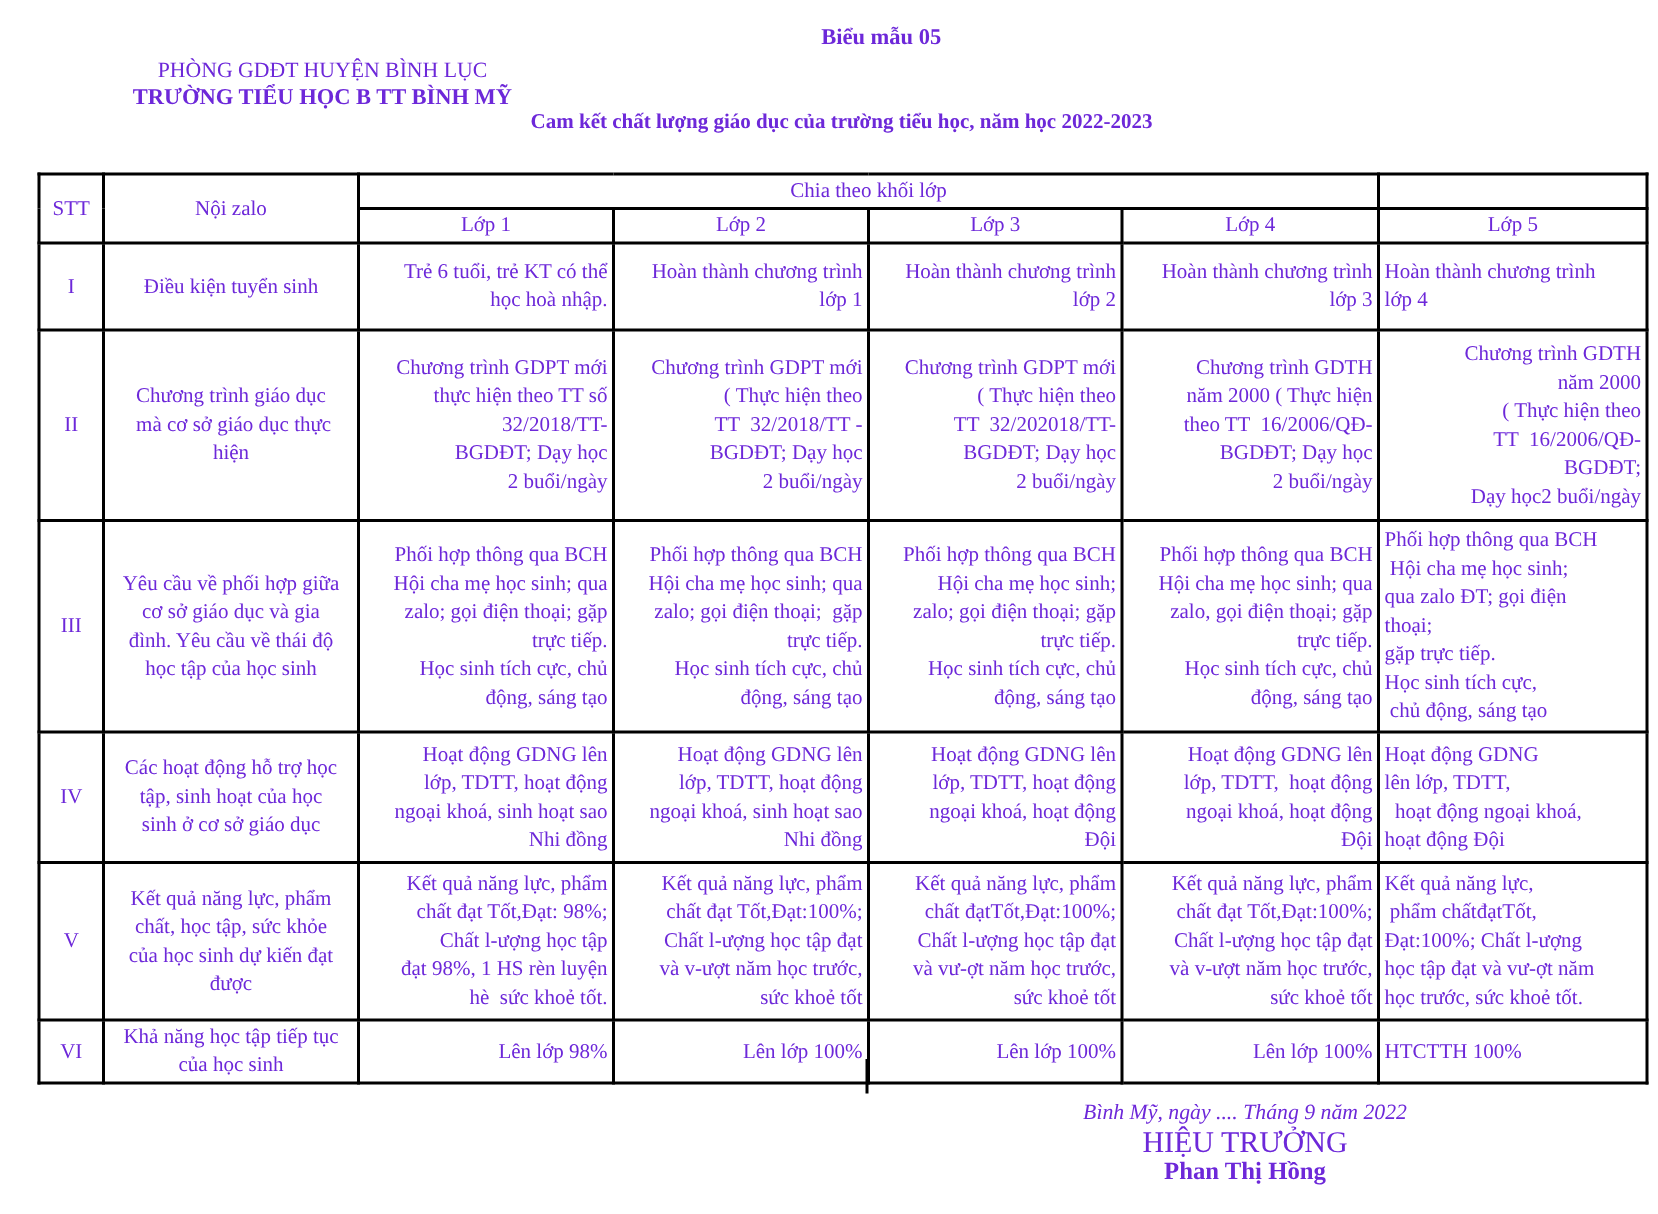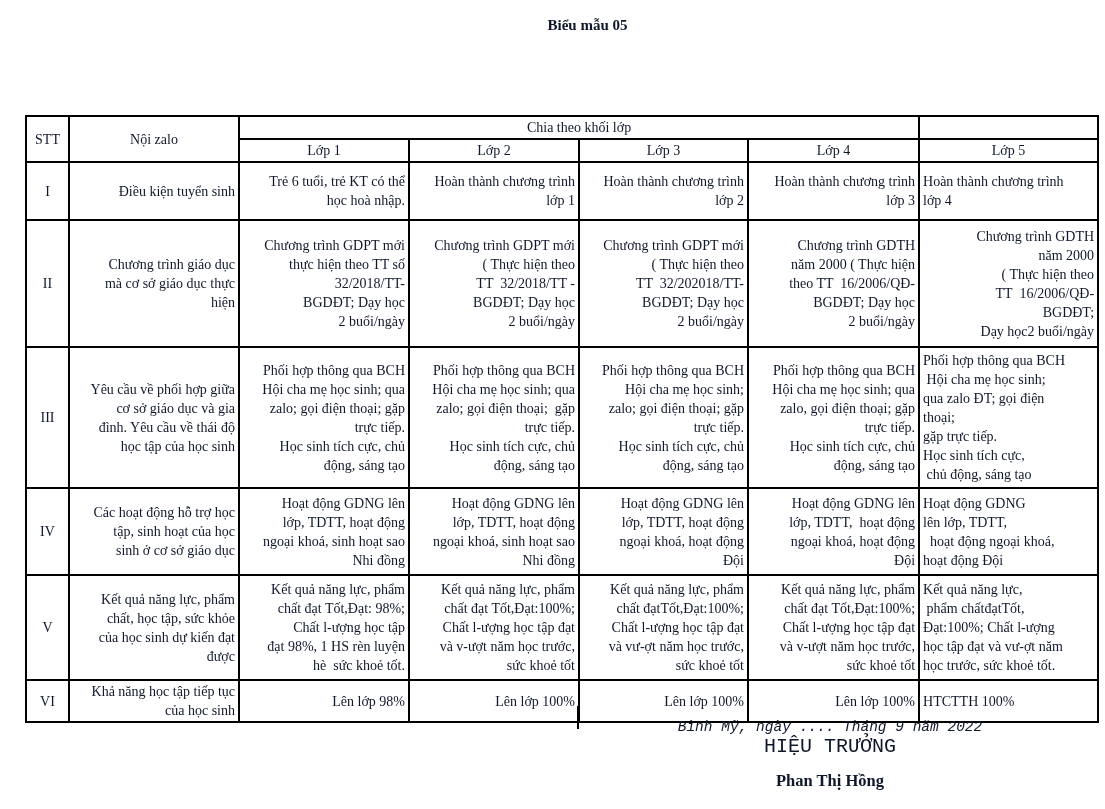--- a/index.html
+++ b/index.html
@@ -1,18 +1,18 @@
 <!DOCTYPE html>
 <html><head>
 <meta charset="utf-8">
 <style>
   html,body { margin:0; padding:0; background:#ffffff; }
   .sheet {
     position:relative; width:1105px; height:809px; background:#ffffff;
-    font-family:"Liberation Serif","DejaVu Serif",serif; color:#0f172a;
+    font-family:"Liberation Serif","DejaVu Serif",serif; color:#6d28d9;
     overflow:hidden;
   }
   .form-label {
     position:absolute; top:17px; left:70px; right:0;
     text-align:center; font-weight:bold; font-size:15px;
   }
   .org-block {
     position:absolute; top:39px; left:55px; width:320px; text-align:center;
   }
   .org-dept { font-size:14.5px; line-height:17px; }
@@ -29,46 +29,51 @@
     font-size:14px; line-height:19px;
   }
   table.commit td, table.commit th {
     border:2px solid #000; padding:1px 3px; font-weight:normal;
     vertical-align:middle; overflow:hidden;
   }
   .hdr { text-align:center; }
   .cell { white-space:pre-wrap; text-align:right; }
   .cell-left { white-space:pre-wrap; text-align:left; }
   .stt { text-align:center; }
-  .noidung { white-space:pre-wrap; text-align:right; padding-left:4px; }
+  .noidung { white-space:pre-wrap; text-align:center; padding-left:4px; }
   .vtop { vertical-align:top; }
   .lop5-hdr { text-align:center; padding-left:4px; }
 
   .tbl-divider-ext {
     position:absolute; left:577px; top:706px; width:2px; height:23px; background:#000;
   }
   .footer-block {
-    position:absolute; left:580px; top:717px; width:500px; text-align:center;font-family:Liberation Mono, monospace;
+    position:absolute; left:580px; top:732px; width:500px; text-align:center;
   }
   .place-date { font-style:italic; font-size:14.5px; line-height:20px; }
   .role { font-size:20px; line-height:20px; }
   .signer {
     position:absolute; left:580px; top:748px; width:500px; text-align:center;
     font-weight:bold; font-size:16.5px;margin-top:23px;
   }
 </style>
 </head>
 <body>
 
 <div class="sheet">
 
   <div class="form-label">Biểu mẫu 05</div>
 
+  <div class="org-block">
+    <div class="org-dept">PHÒNG GDĐT HUYỆN BÌNH LỤC</div>
+    <div class="org-school">TRƯỜNG TIỂU HỌC B TT BÌNH MỸ</div>
+  </div>
 
   <div class="title-block">
+    <div class="notice-subtitle">Cam kết chất lượng giáo dục của trường tiểu học, năm học 2022-2023</div>
   </div>
 
   <table class="commit">
     <colgroup>
       <col style="width:43px">
         <col style="width:170px">
         <col style="width:170px">
       <col style="width:170px">
         <col style="width:169px">
         <col style="width:171px">

